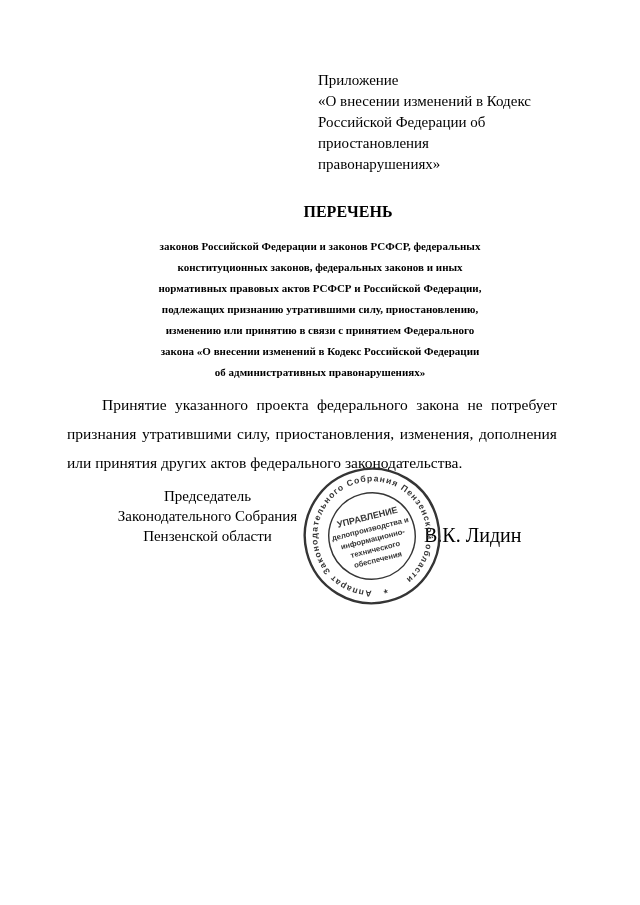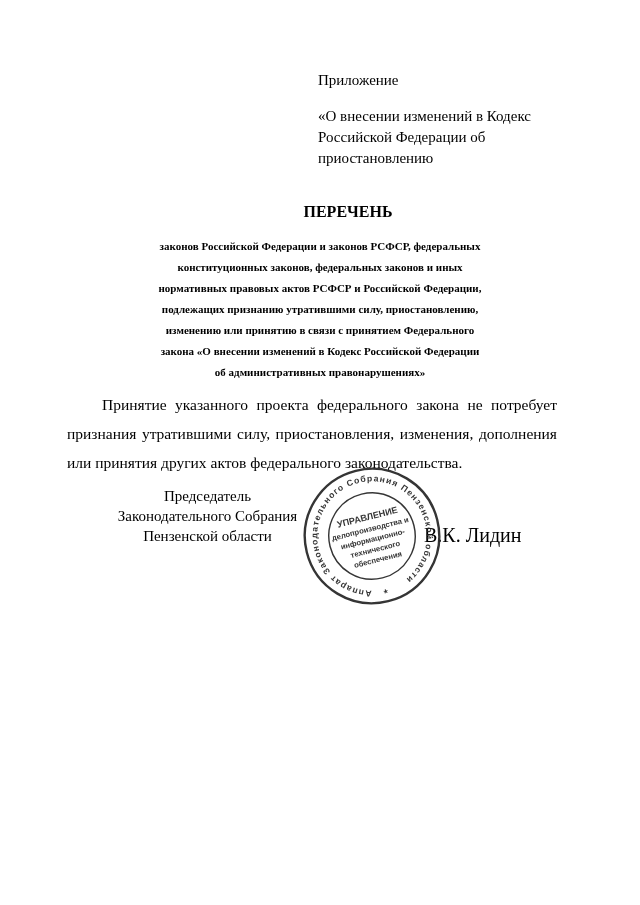--- a/index.html
+++ b/index.html
@@ -14,21 +14,21 @@
     overflow: hidden;
   }
   .appendix {
     position: absolute;
     left: 318px;
     top: 70px;
     width: 245px;
     font-size: 15px;
     line-height: 21px;
   }
-  .appendix-label { margin-bottom: 15px; }
+  .appendix-label { margin-bottom: 0; }
   .doc-title {
     position: absolute;
     left: 0;
     top: 203px;
     width: 640px;
     text-align: center;
     font-size: 16px;
     font-weight: bold;
     margin: 0;
     padding-left: 28px;
@@ -104,21 +104,22 @@
 </head>
 <body>
 
 <div class="page">
 
   <div class="appendix">
     <div class="appendix-label">Приложение</div>
     <div>
       <div>«О внесении изменений в Кодекс</div>
       <div>Российской Федерации об</div>
-      <div>приостановлению</div>
+      <div>приостановления</div>
+      <div>правонарушениях»</div>
     </div>
   </div>
 
   <h1 class="doc-title">ПЕРЕЧЕНЬ</h1>
 
   <div class="doc-subtitle">
     <div>законов Российской Федерации и законов РСФСР, федеральных</div>
     <div>конституционных законов, федеральных законов и иных</div>
     <div>нормативных правовых актов РСФСР и Российской Федерации,</div>
     <div>подлежащих признанию утратившими силу, приостановлению,</div>

